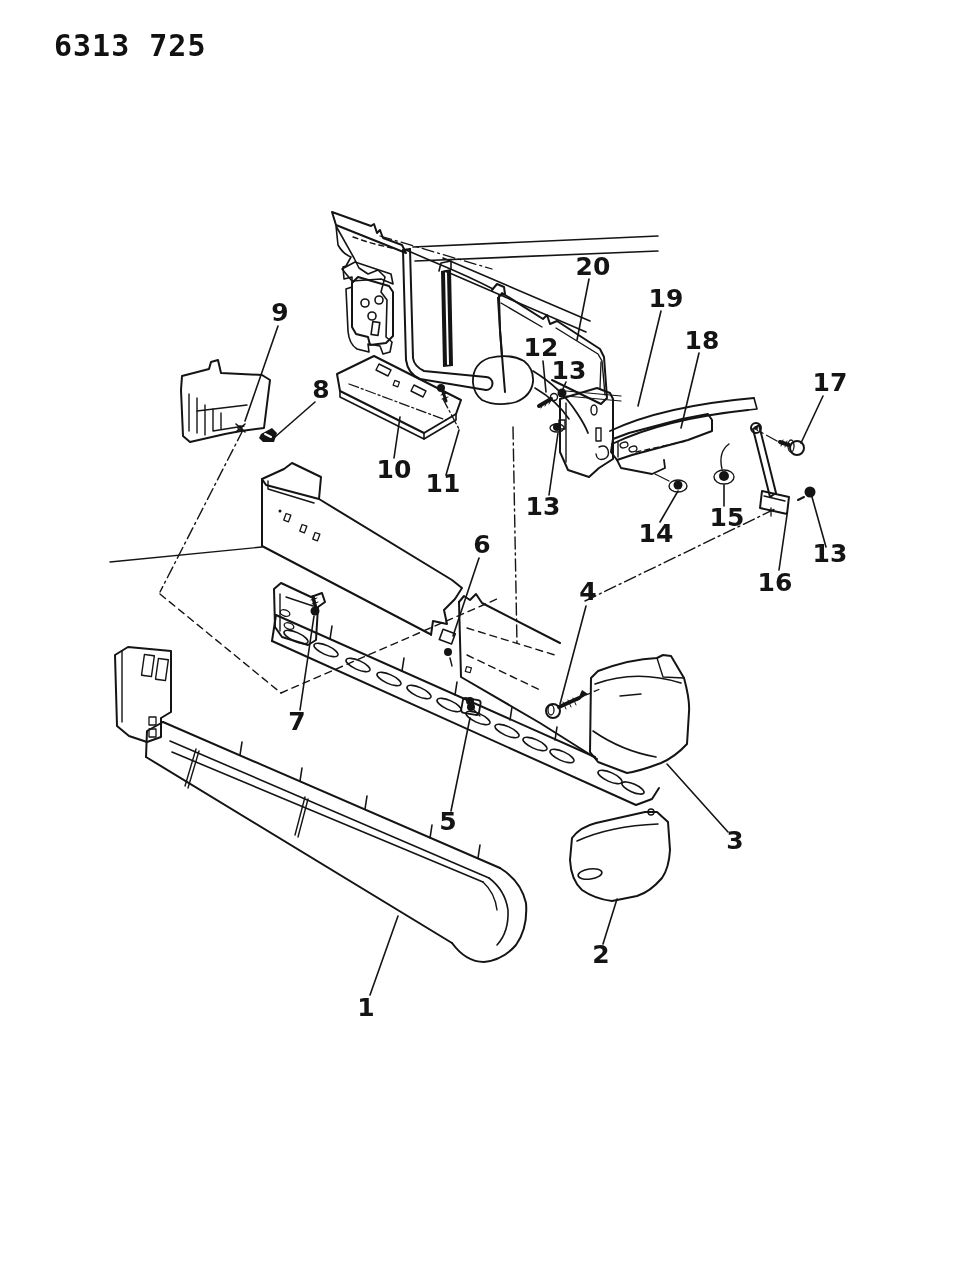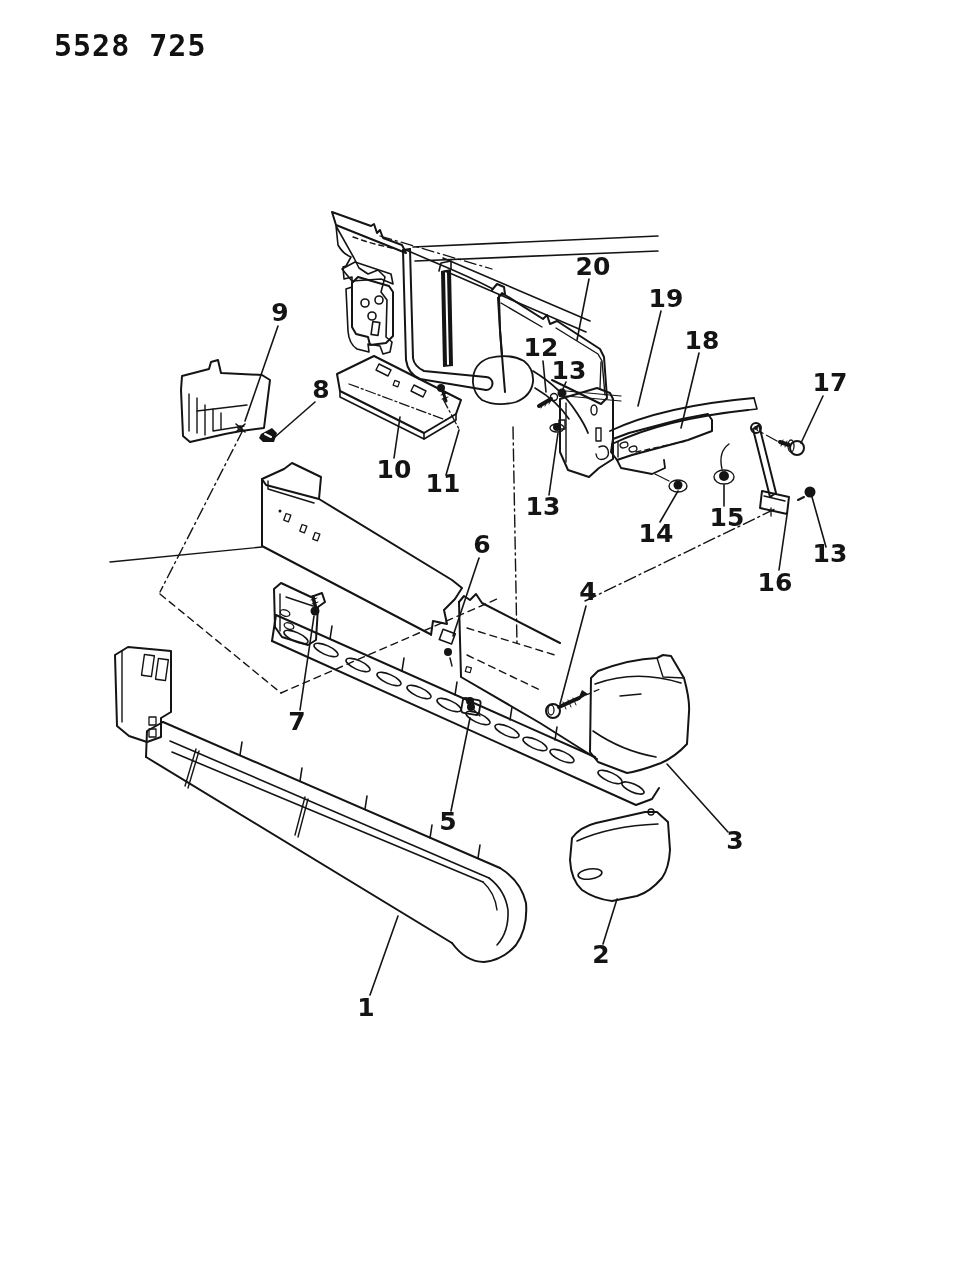--- a/index.html
+++ b/index.html
@@ -11,21 +11,21 @@
   svg.art{position:absolute;left:0;top:0;}
   .callout{font-family:"DejaVu Sans",sans-serif;font-weight:bold;font-size:25px;
            fill:#141414;text-anchor:middle;}
   .leader{stroke:#141414;stroke-width:1.6;fill:none;}
 </style>
 </head>
 <body>
 
 <div class="stage">
 
-  <div class="figure-number">5528 725</div>
+  <div class="figure-number">6313 725</div>
 
   <svg class="art" width="977" height="1275" viewBox="0 0 977 1275">
     <g stroke="#141414" fill="none" stroke-width="2" stroke-linejoin="round" stroke-linecap="round">
 
       <g>
         <path d="M332,212 L371,226 374,224 377,233 380,230 383,238 402,245 406,253 336,225 Z"></path>
         <path d="M406,250 L434,262 Q470,277 493,289" stroke-width="1.6"></path>
         <path d="M336,226 L338,245 Q343,254 351,257 L346,266 343,267 344,279 352,277 352,287 346,289 348,331 Q349,344 357,349 L369,352 368,344 380,346 383,354 390,352 392,342 386,337 387,300 381,292 385,277 378,270 368,274 359,268 354,258 Z" stroke-width="1.6"></path>
         <path d="M352,283 L358,277 389,286 393,292 393,336 386,343 370,345 368,337 356,334 352,327 Z"></path>
         <circle cx="365" cy="303" r="4" stroke-width="1.6"></circle>

